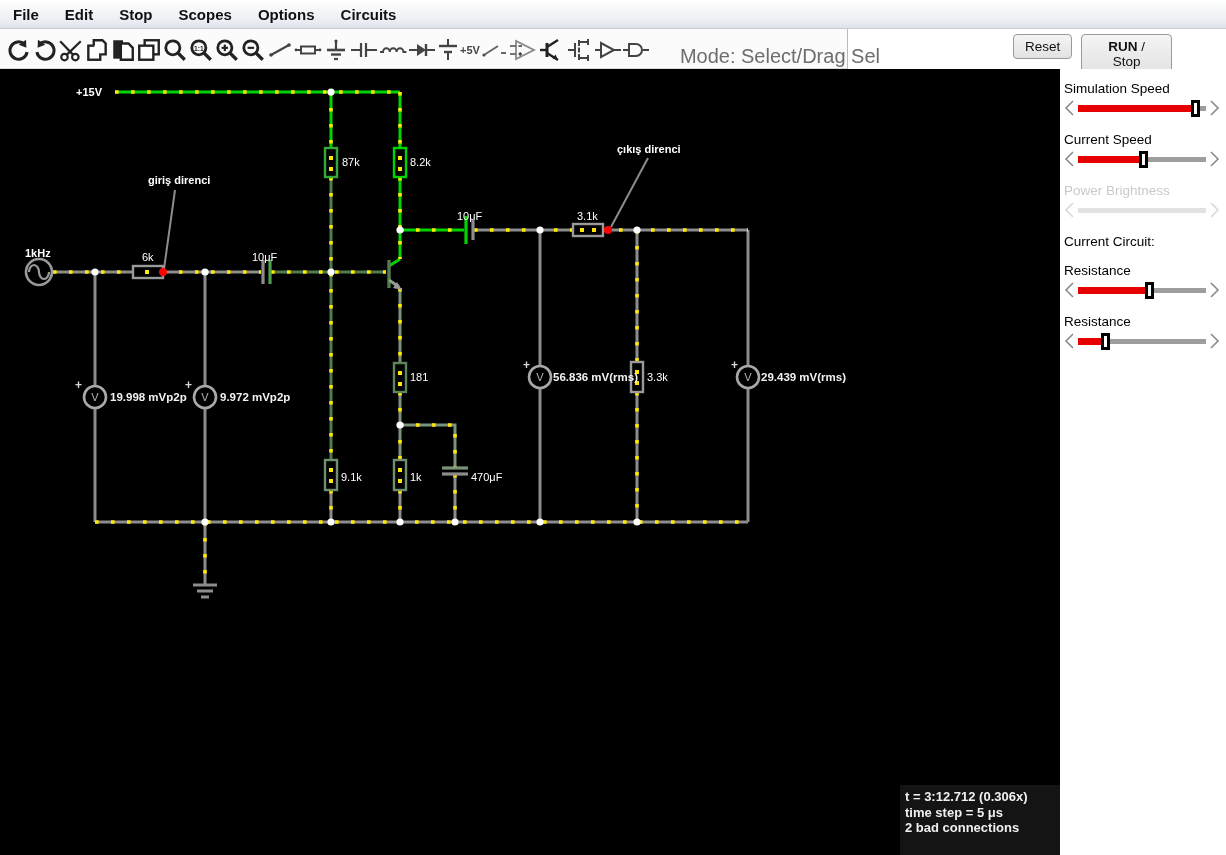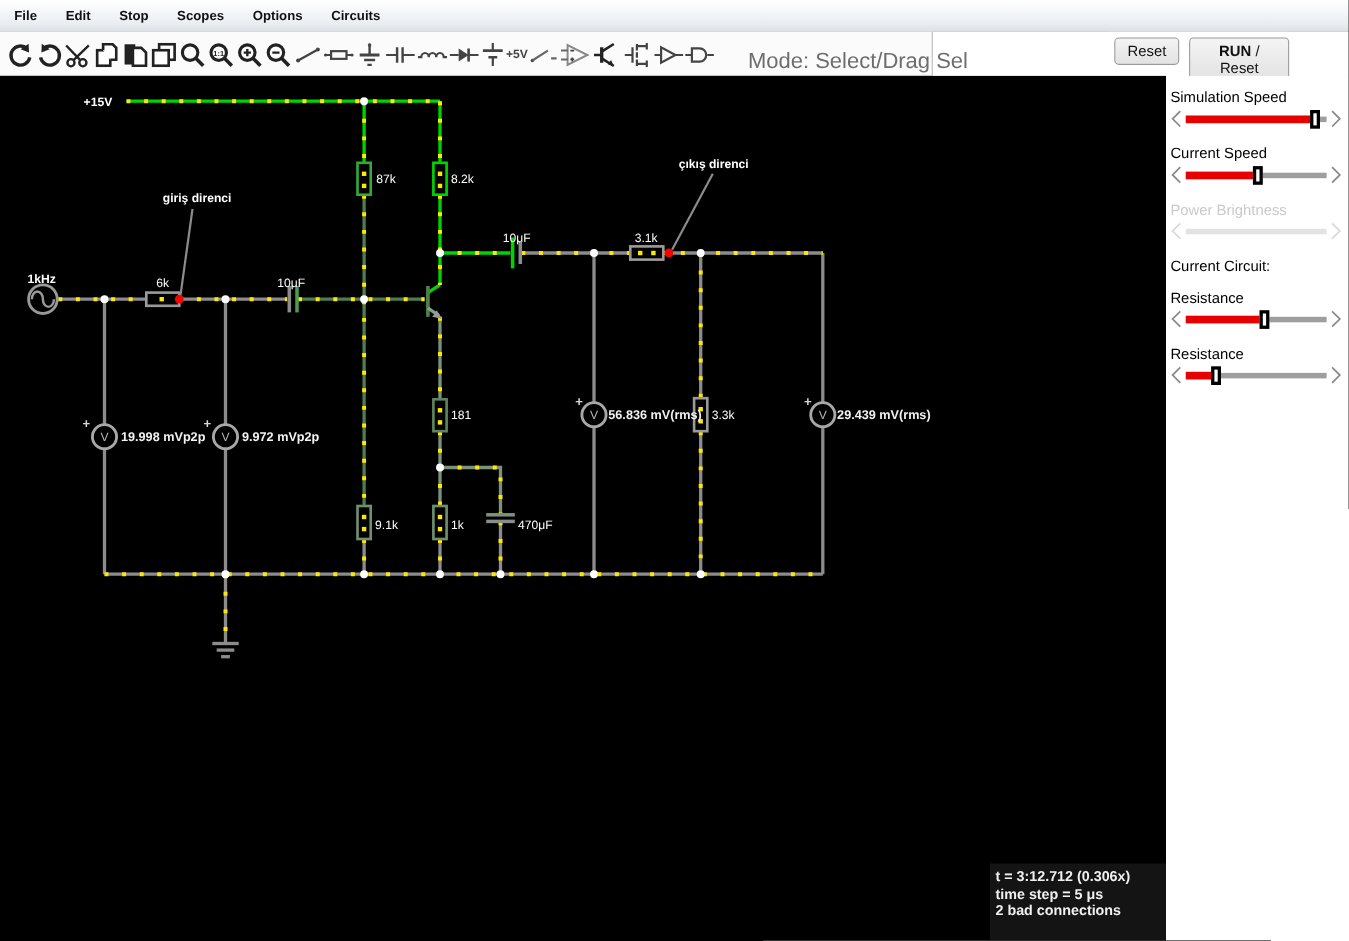--- a/index.html
+++ b/index.html
@@ -4,21 +4,21 @@
 <style>
   * { margin:0; padding:0; box-sizing:border-box; }
   html,body { width:1226px; height:855px; overflow:hidden; background:#000;
               font-family:"Liberation Sans", sans-serif; }
   #app { position:relative; width:1226px; height:855px; background:#fff; }
 
   
   #menubar { position:absolute; left:0; top:0; width:1226px; height:29px;
              background:linear-gradient(#ffffff, #e9edf2 78%, #dde2e8);
              border-bottom:1px solid #c7ccd2; display:flex; align-items:center; }
-  .menu-item { font-size:12px; font-weight:bold; color:#111; padding:0 13px; cursor:default; }
+  .menu-item { font-size:15px; font-weight:bold; color:#111; padding:0 13px; cursor:default; }
   .menu-item:first-child { padding-left:13px; }
 
   
   #toolbar-row { position:absolute; left:0; top:29px; width:1226px; height:40px; background:#fff; }
   #toolbar { position:absolute; left:0; top:0; width:848px; height:40px;
              background:#fbfbfb; border-bottom:1px solid #d9d9d9; border-right:1px solid #bbb;
              display:flex; align-items:flex-end; padding-left:6px; }
   .tbtn { display:flex; align-items:center; justify-content:center; height:36px; cursor:pointer; }
   .tbtn.edit { width:40px; }
   .tbtn.comp { width:31px; }
@@ -251,21 +251,21 @@
         <svg width="28" height="24" viewBox="0 0 28 24">
             <line x1="1" y1="12" x2="7" y2="12" stroke="#444" stroke-width="2"></line>
             <path d="M7 6 h7 a6 6 0 0 1 0 12 h-7 z" fill="none" stroke="#444" stroke-width="2"></path>
             <line x1="21" y1="12" x2="27" y2="12" stroke="#444" stroke-width="2"></line>
           </svg>
       </span>
       <span id="mode-text">Mode: Select/Drag Sel</span>
     </div>
     <div id="run-panel">
       <button class="btn">Reset</button>
-      <button class="btn"><b>RUN</b><span> / Reset</span></button>
+      <button class="btn"><b>RUN</b><span> / Stop</span></button>
     </div>
   </div>
 
   <div id="canvas">
     <svg width="1060" height="786" viewBox="0 0 1060 786">
 
       <g>
         <path d="M53,203 H133 M163,203 H261 M95,203 V453 M205,203 V453 M474,161 H573 M603,161 H748 M540,161 V453 M637,161 V293 M637,323 V453 M748,161 V453 M95,453 H748 M205,453 V516 M400,421 V453 M455,405 V453 M331,421 V453" fill="none" stroke="#8c8c8c" stroke-width="3"></path>
       </g>
 

